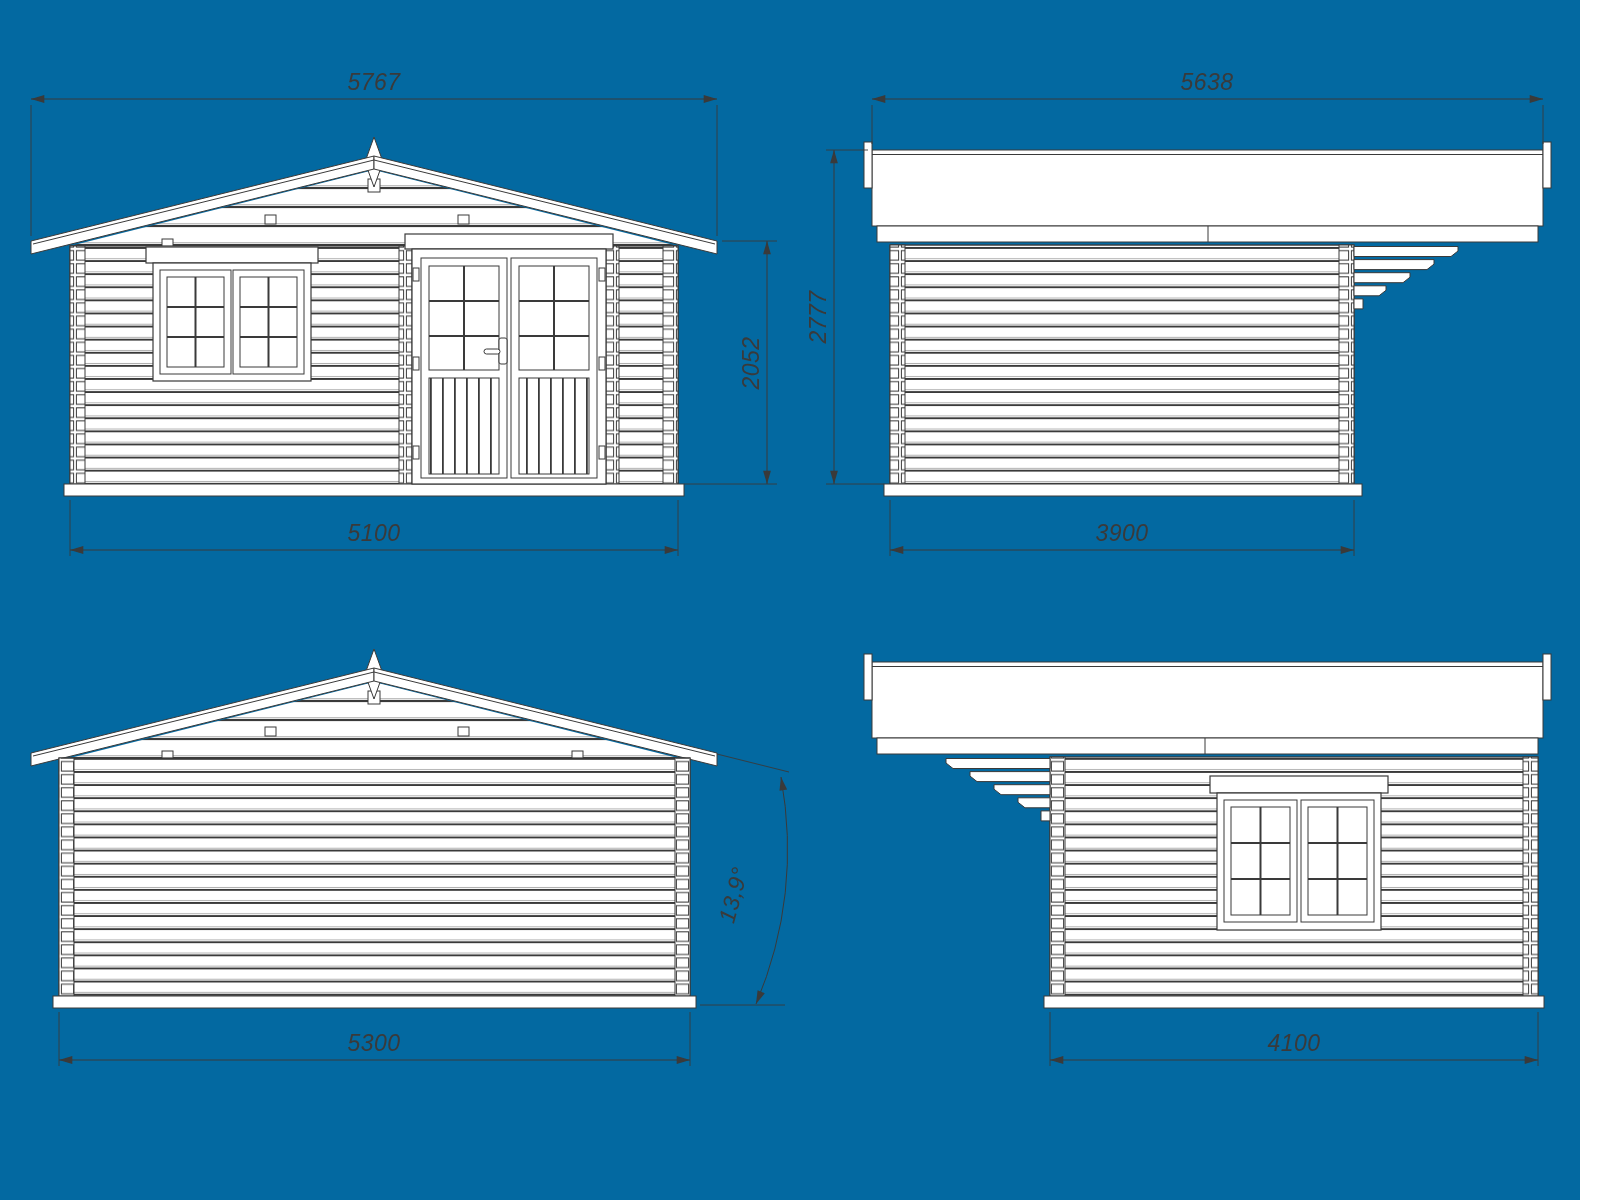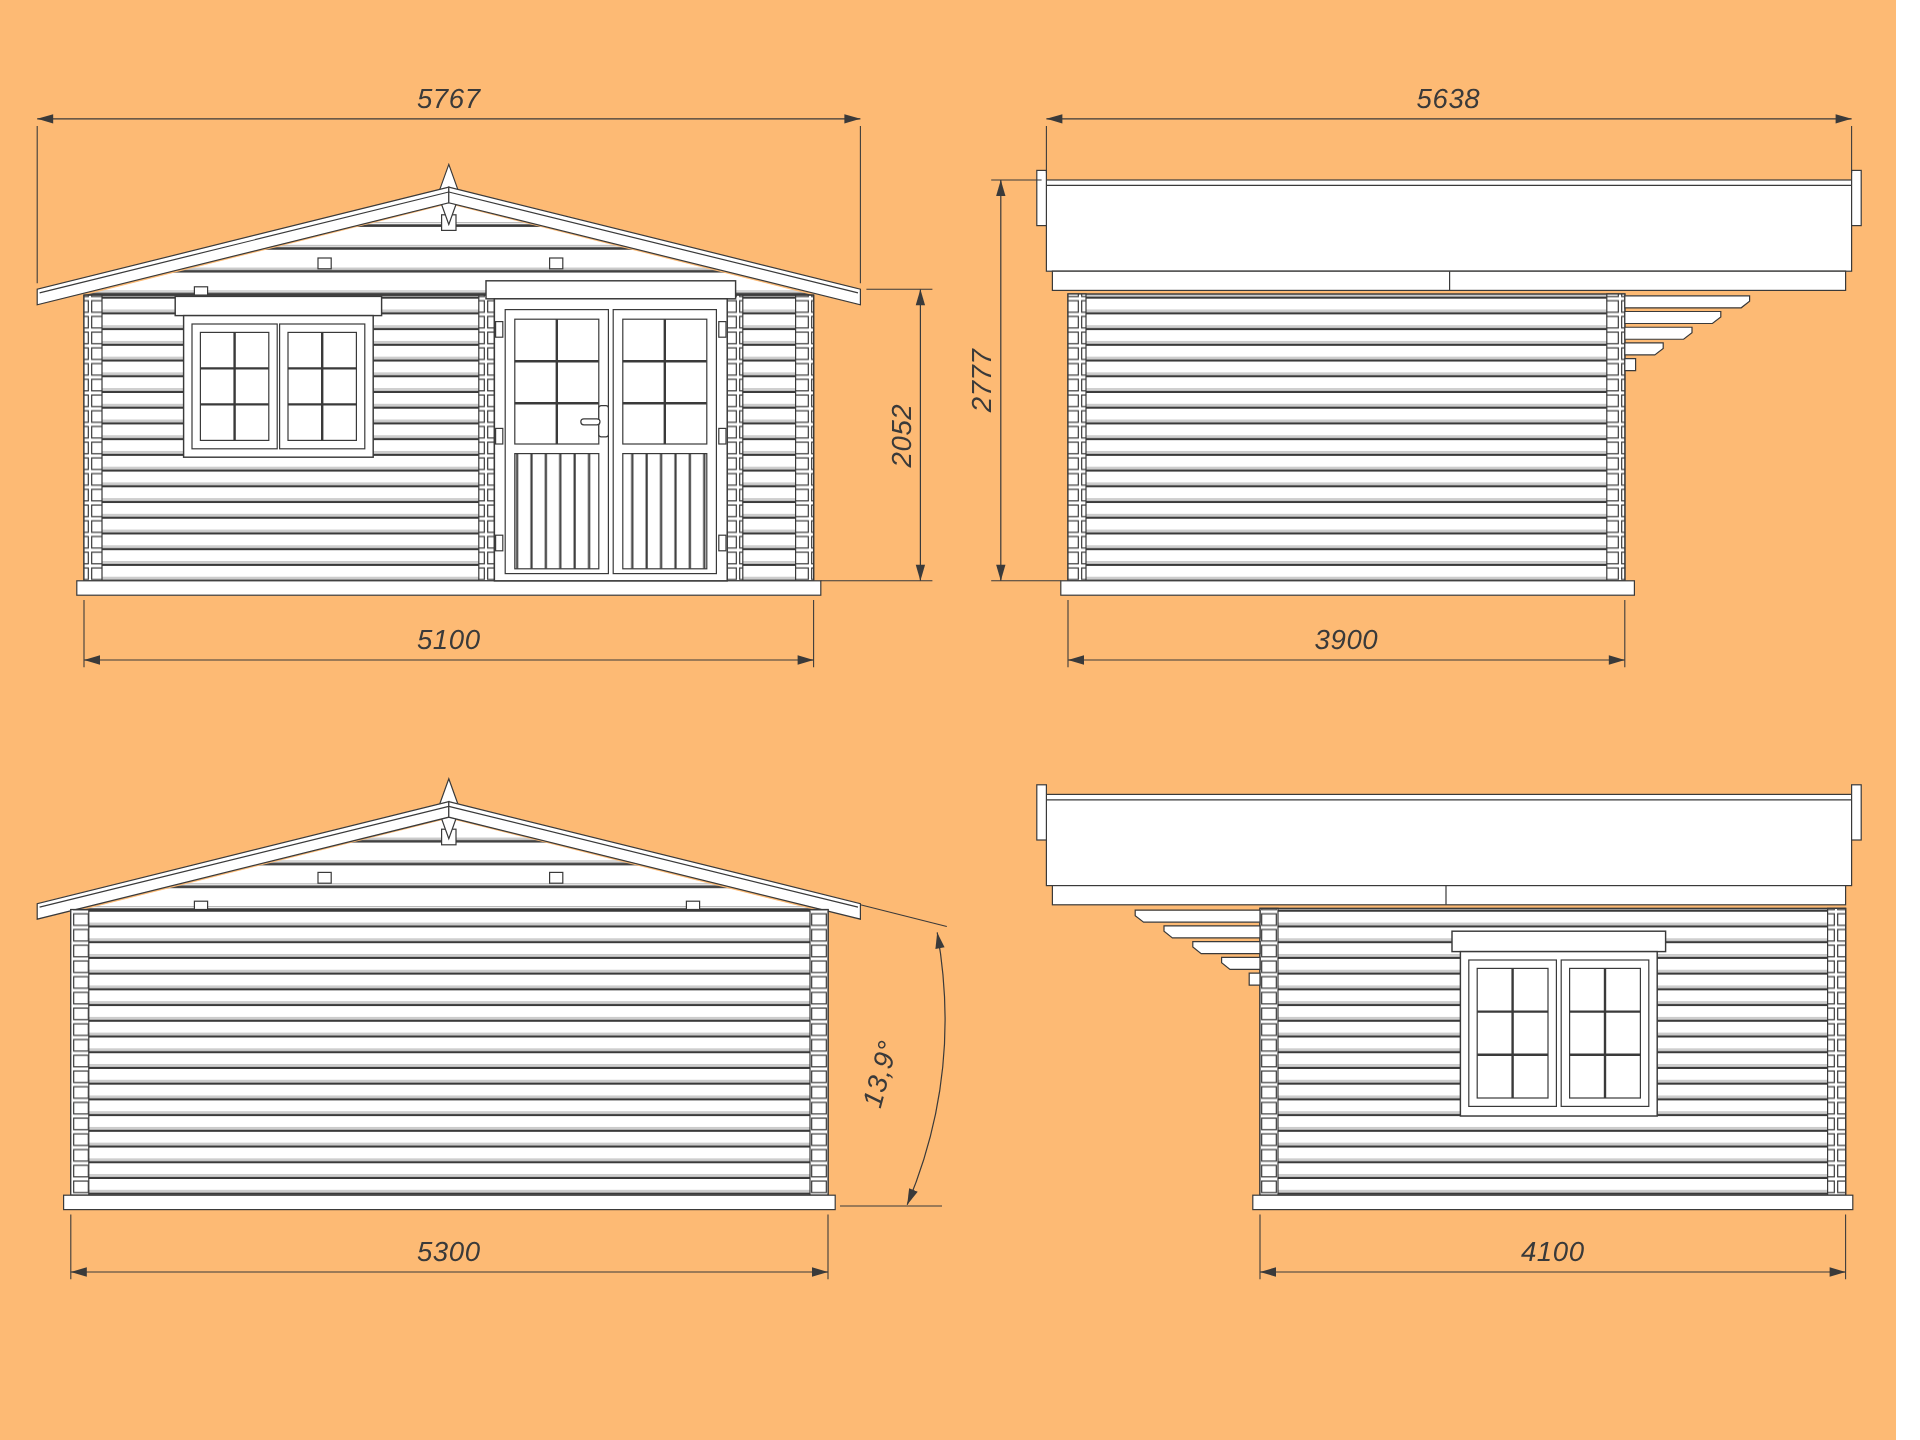--- a/index.html
+++ b/index.html
@@ -1,16 +1,16 @@
 <!DOCTYPE html>
 <html><head>
 <meta charset="utf-8">
 <style>
   html,body{margin:0;padding:0;background:#ffffff;}
-  .sheet{width:1580px;height:1200px;background:#fdba74;position:relative;font-family:"Liberation Sans",sans-serif;}
+  .sheet{width:1580px;height:1200px;background:#0369a1;position:relative;font-family:"Liberation Sans",sans-serif;}
   svg{display:block;}
   .s1   {stroke:#3a3a3a;stroke-width:1;fill:none;}
   .s1w  {stroke:#3a3a3a;stroke-width:1;fill:#ffffff;}
   .s12w {stroke:#3a3a3a;stroke-width:1.2;fill:#ffffff;}
   .m    {stroke:#3a3a3a;stroke-width:2;fill:none;}
   .ext  {stroke:#3a3a3a;stroke-width:.9;fill:none;}
   .dimline{stroke:#3a3a3a;stroke-width:1;fill:none;marker-start:url(#arr);marker-end:url(#arr);}
   text.dim{font-family:"Liberation Sans",sans-serif;font-style:italic;font-size:23px;fill:#3a3a3a;text-anchor:middle;letter-spacing:.5px;}
 </style>
 </head>

